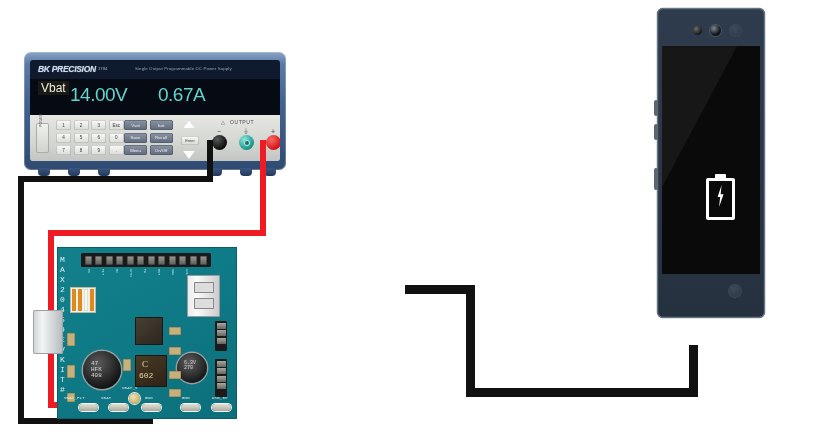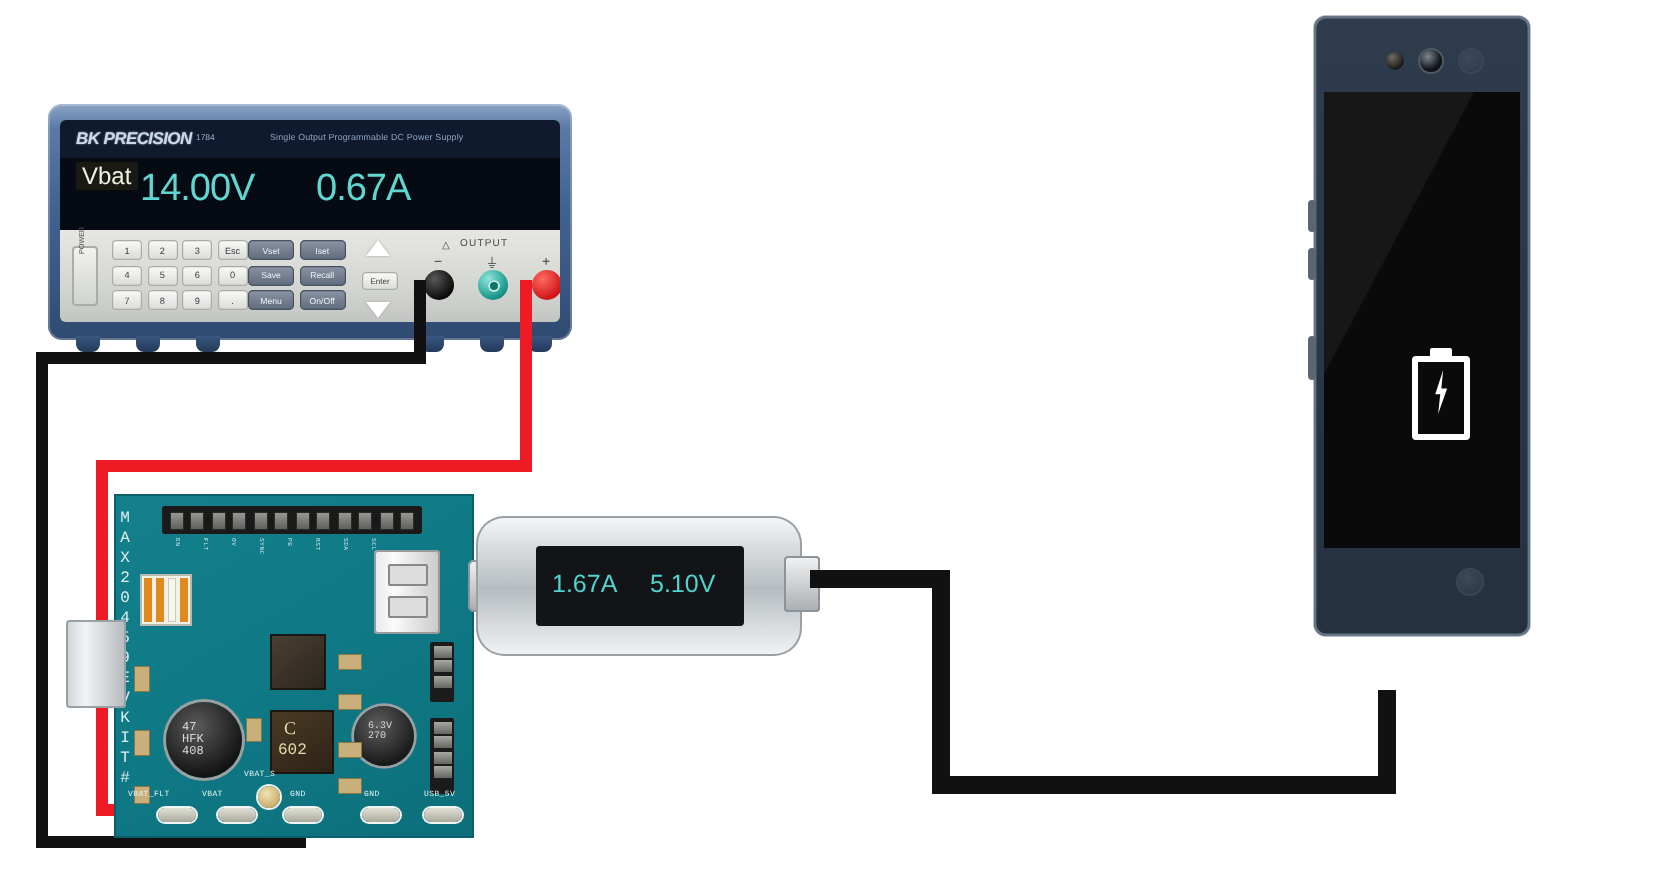--- a/index.html
+++ b/index.html
@@ -333,30 +333,20 @@
     <div class="padlbl" style="left:125px;top:149px;">GND</div>
     <div class="padlbl" style="left:155px;top:149px;">USB_5V</div>
 
     <div class="pad" style="left:22px;top:157px;"></div>
     <div class="pad" style="left:52px;top:157px;"></div>
     <div class="pad" style="left:85px;top:157px;"></div>
     <div class="pad" style="left:124px;top:157px;"></div>
     <div class="pad" style="left:155px;top:157px;"></div>
   </div>
 
-  <div id="meter">
-    <div class="meter-plugL"></div>
-    <div class="meter-body">
-      <div class="meter-screen">
-        <div class="meter-a">1.67A</div>
-        <div class="meter-v">5.10V</div>
-      </div>
-    </div>
-    <div class="meter-plugR"></div>
-  </div>
 
   <div class="wire" style="left:405px;top:285px;width:70px;height:9px;"></div>
   <div class="wire" style="left:466px;top:285px;width:9px;height:112px;"></div>
   <div class="wire" style="left:466px;top:388px;width:232px;height:9px;"></div>
   <div class="wire" style="left:689px;top:345px;width:9px;height:52px;"></div>
 
   <div id="phone">
     <div class="ph-cam a"></div>
     <div class="ph-cam b"></div>
     <div class="ph-spk"></div>

